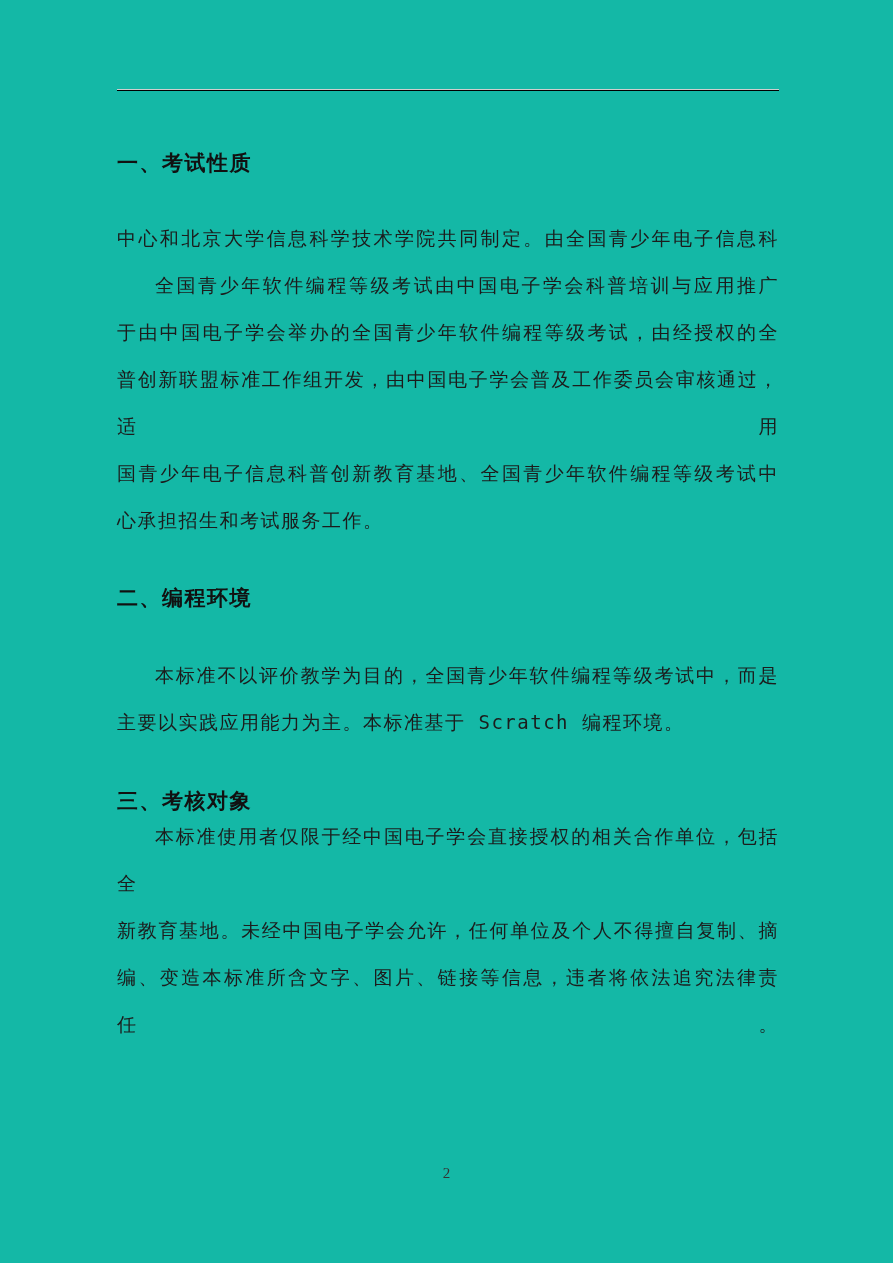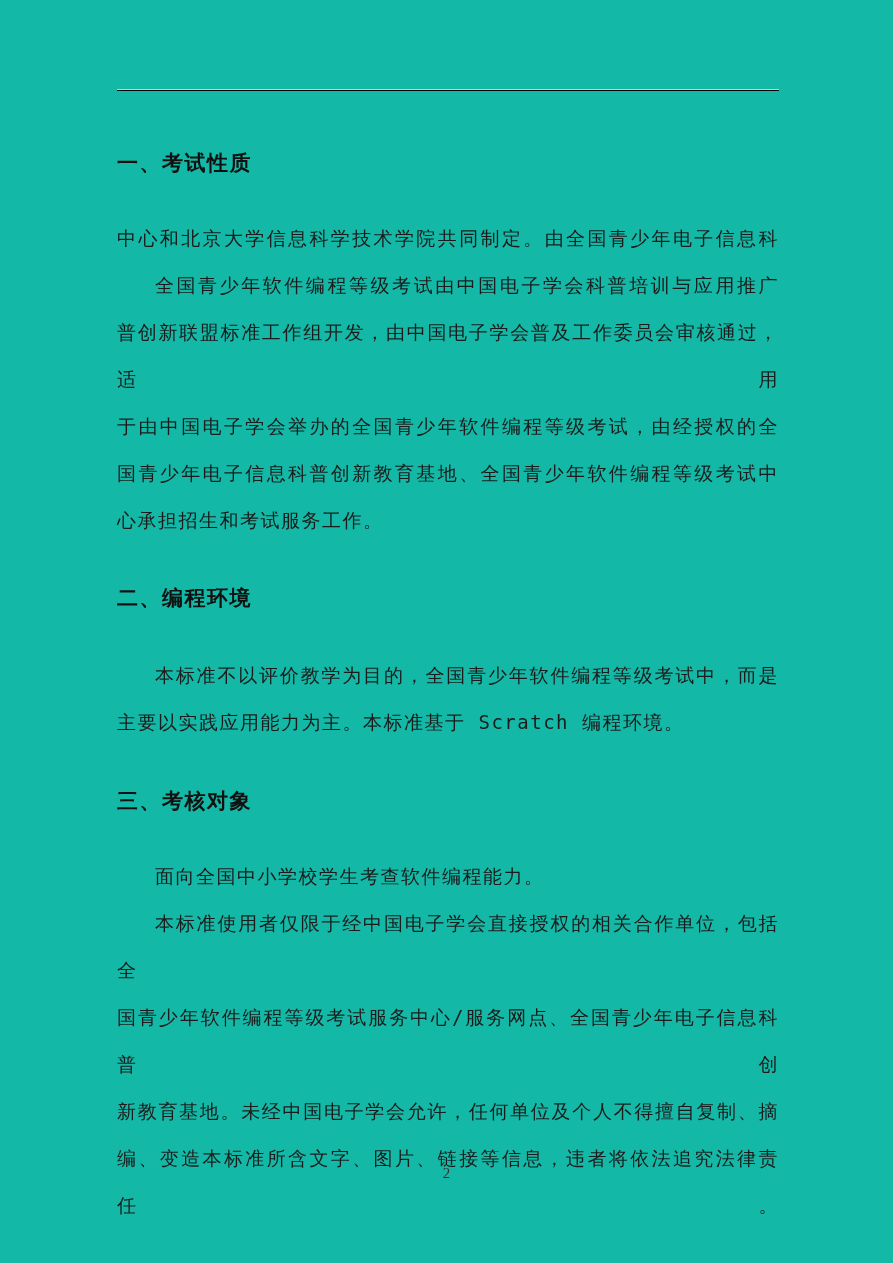--- a/index.html
+++ b/index.html
@@ -71,39 +71,35 @@
 
 <div class="page">
   <div class="content">
 
     <div class="header-rule"></div>
 
     <div class="heading h1">一、考试性质</div>
     <div class="para p1">
       <div class="line j">中心和北京大学信息科学技术学院共同制定。由全国青少年电子信息科</div>
       <div class="line j ind">全国青少年软件编程等级考试由中国电子学会科普培训与应用推广</div>
+      <div class="line j">于由中国电子学会举办的全国青少年软件编程等级考试，由经授权的全</div>
       <div class="line j">普创新联盟标准工作组开发，由中国电子学会普及工作委员会审核通过，适用</div>
-      <div class="line j">于由中国电子学会举办的全国青少年软件编程等级考试，由经授权的全</div>
       <div class="line j">国青少年电子信息科普创新教育基地、全国青少年软件编程等级考试中</div>
       <div class="line">心承担招生和考试服务工作。</div>
     </div>
 
     <div class="heading h2">二、编程环境</div>
     <div class="para p2">
       <div class="line j ind">本标准不以评价教学为目的，全国青少年软件编程等级考试中，而是</div>
       <div class="line">主要以实践应用能力为主。本标准基于 Scratch 编程环境。</div>
     </div>
 
     <div class="heading h3">三、考核对象</div>
-    <div class="para p3">
-      <div class="line ind">面向全国中小学校学生考查软件编程能力。</div>
-    </div>
     <div class="para p4">
       <div class="line j ind">本标准使用者仅限于经中国电子学会直接授权的相关合作单位，包括全</div>
-      <div class="line j">国青少年软件编程等级考试服务中心/服务网点、全国青少年电子信息科普创</div>
       <div class="line j">新教育基地。未经中国电子学会允许，任何单位及个人不得擅自复制、摘</div>
       <div class="line j">编、变造本标准所含文字、图片、链接等信息，违者将依法追究法律责任。</div>
 
     </div>
 
   </div>
 
   <div class="footer">
     <span class="pagenum">2</span>
   </div>

